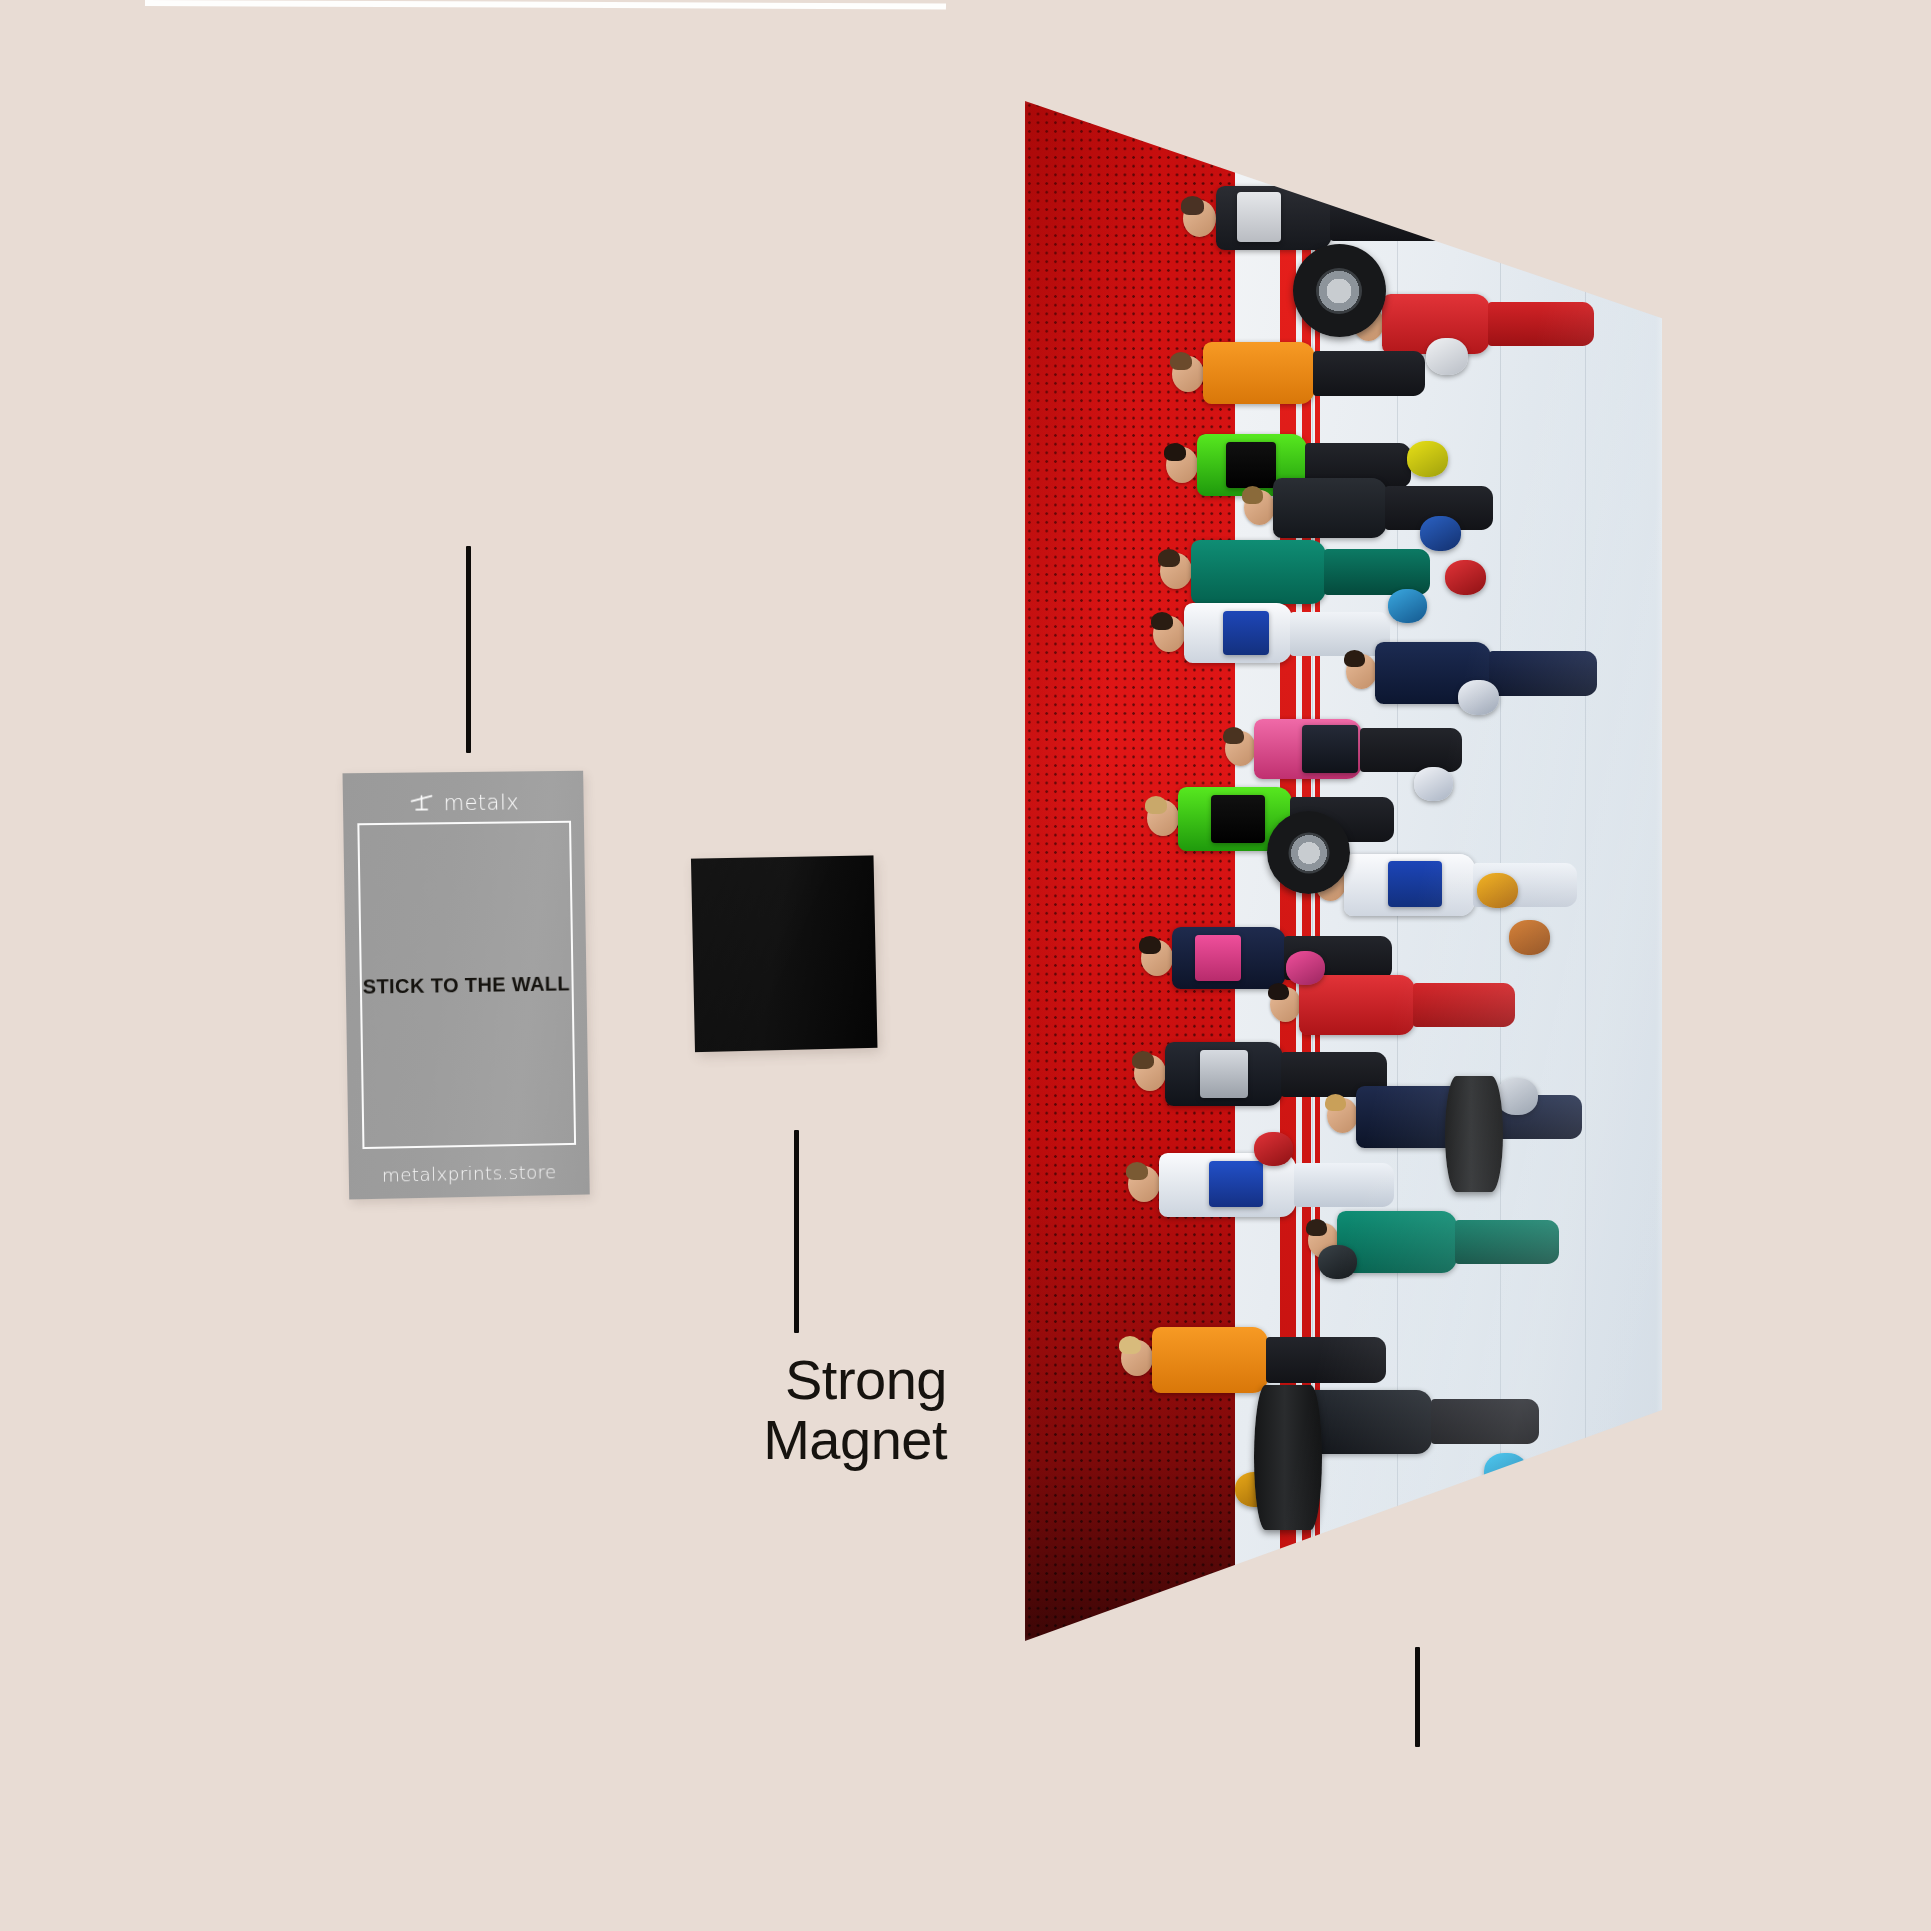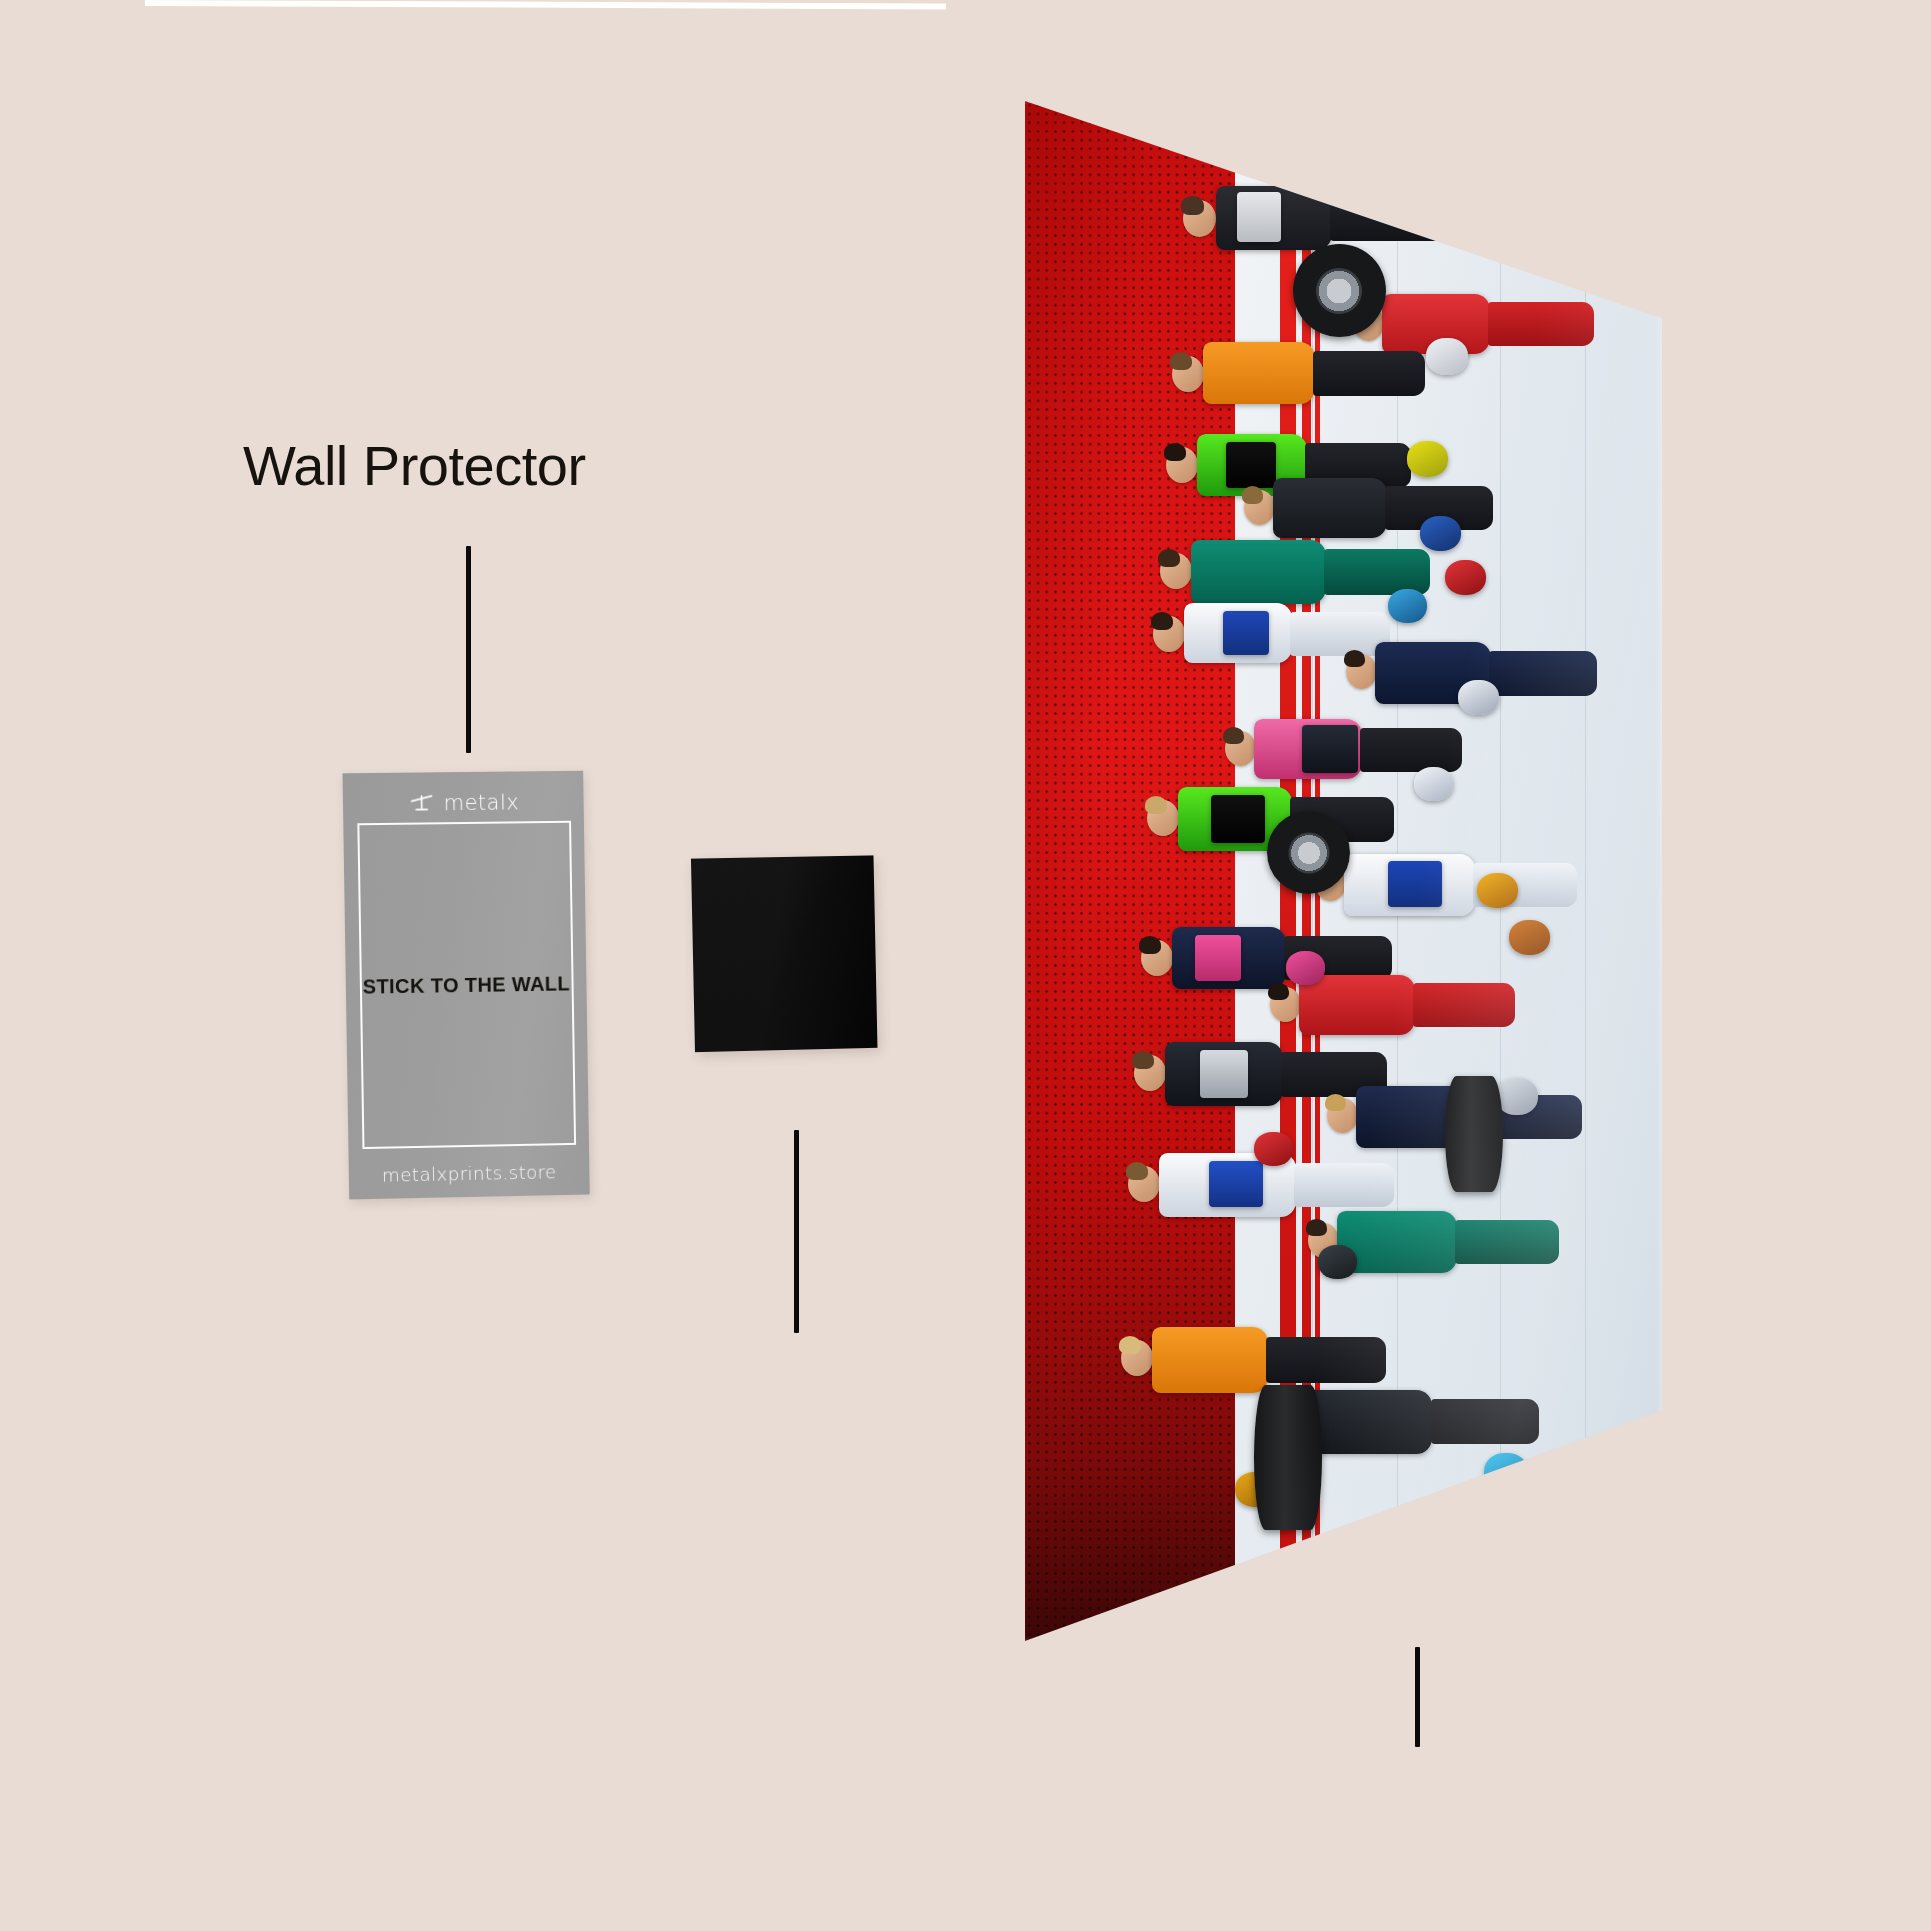--- a/index.html
+++ b/index.html
@@ -163,23 +163,20 @@
     box-shadow: inset -2.9px 0 5.8px rgba(255,255,255,.25);
   }
 </style>
 </head>
 <body>
 
 <div id="stage">
 
   <div class="top-sliver"></div>
 
-  <div class="callout" style="left:243px; top:436px;">
-    <div class="ctext">Wall Protector</div>
-  </div>
   <div class="leader" style="left:466px; top:546px; height:207px;"></div>
 
   <div class="protector-wrap">
     <div class="protector">
 
       <div class="logo-row">
         <svg class="logo-mark" viewBox="0 0 34 24">
           <path d="M4 5 L30 5" stroke="#fdfdfd" stroke-width="2.1" fill="none" stroke-linecap="round" transform="rotate(-14 17 5)"></path>
           <path d="M17 2 L17 19" stroke="#fdfdfd" stroke-width="2.1" fill="none" stroke-linecap="round"></path>
           <path d="M10 19 L24 19" stroke="#fdfdfd" stroke-width="2.1" fill="none" stroke-linecap="round"></path>
@@ -191,20 +188,24 @@
 
       <div class="center-text">STICK TO THE WALL</div>
       <div class="store-text">metalxprints.store</div>
     </div>
   </div>
 
   <div class="magnet-wrap">
     <div class="magnet"></div>
   </div>
   <div class="leader" style="left:794px; top:1130px; height:203px;"></div>
+  <div class="callout" style="left:686px; top:1350px; text-align:right; width:261px;">
+    <div class="ctext" style="text-align:right;">Strong
+Magnet</div>
+  </div>
 
   <div class="poster-wrap">
     <div class="poster">
 
       <div class="bg-red"></div>
       <div class="bg-white">
         <div class="panel-seam" style="left:18%;"></div>
         <div class="panel-seam" style="left:38%;"></div>
         <div class="panel-seam" style="left:62%;"></div>
         <div class="panel-seam" style="left:82%;"></div>

